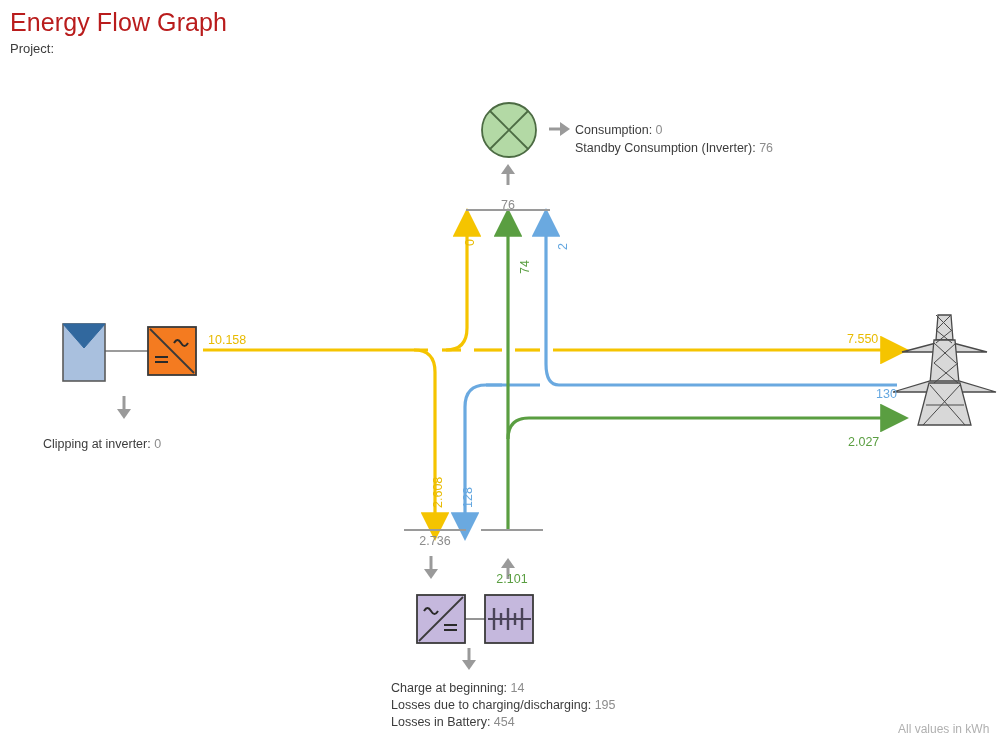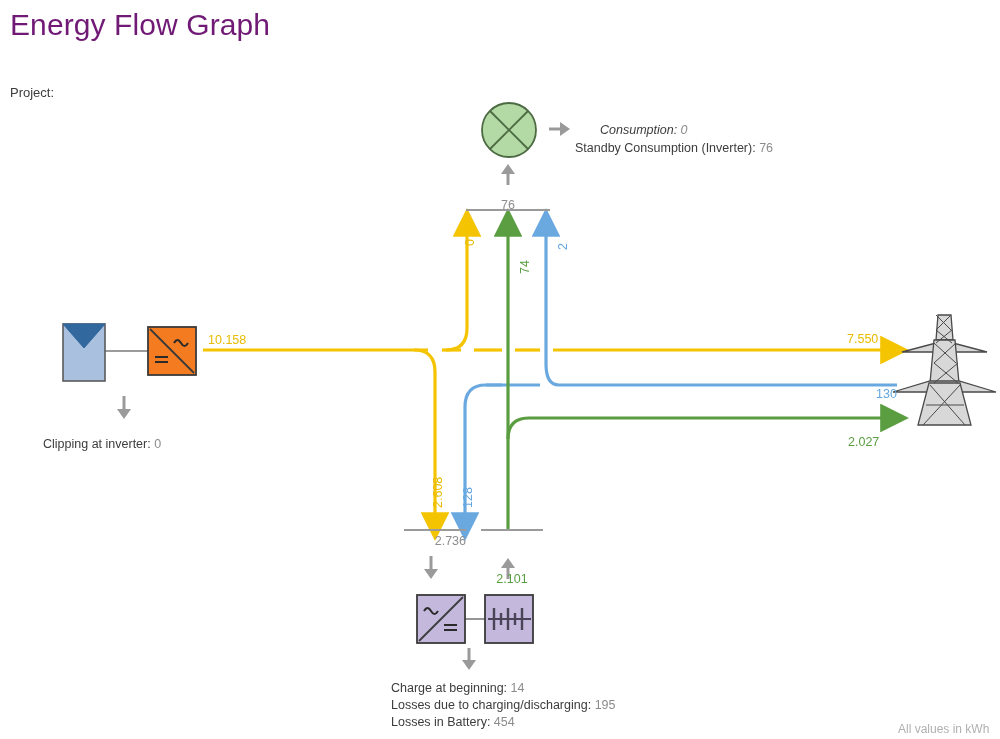--- a/index.html
+++ b/index.html
@@ -9,32 +9,31 @@
     font-family:"Liberation Sans", sans-serif;
     color:#3c3c3c;
     overflow:hidden;
     position:relative;
   }
   #stage{position:absolute;left:0;top:0;width:1000px;height:739px;}
   .abs{position:absolute;}
 
   .title{
     left:10px;top:8px;
-    font-size:30px;
+    font-size:25px;
     font-weight:400;
-    color:#701a75;
+    color:#b91c1c;
     letter-spacing:.1px;
     white-space:nowrap;
   }
   .project{
     left:10px;top:41px;
     font-size:13px;
     color:#3c3c3c;
     white-space:nowrap;
-    margin-top:44px;
   }
   .footer{
     left:898px;top:722px;
     font-size:12px;
     color:#b0b0b0;
     white-space:nowrap;
   }
 
   
   .infoline{
@@ -208,42 +207,42 @@
         <line x1="926" y1="405" x2="964" y2="405"></line>
       </g>
     </g>
   </svg>
 
   <div class="bar" style="left:466px;top:209px;width:84px;"></div>
   <div class="bar" style="left:404px;top:529px;width:62px;"></div>
   <div class="bar" style="left:481px;top:529px;width:62px;"></div>
 
   <div class="barlabel gry" style="left:468px;top:198px;width:80px;">76</div>
-  <div class="barlabel gry" style="left:404px;top:534px;width:62px;text-align:right;">2.736</div>
+  <div class="barlabel gry" style="left:404px;top:534px;width:62px;">2.736</div>
   <div class="barlabel g" style="left:481px;top:556px;width:62px;">2.101</div>
 
   <div class="abs flowlabel y" style="left:208px;top:333px;">10.158</div>
 
   <div class="abs flowlabel y" style="left:847px;top:332px;">7.550</div>
   <div class="abs flowlabel b" style="left:876px;top:387px;">130</div>
   <div class="abs flowlabel g" style="left:848px;top:419px;">2.027</div>
 
   <div class="abs flowlabel y vert" style="left:463px;top:246px;">0</div>
   <div class="abs flowlabel g vert" style="left:518px;top:258px;">74</div>
   <div class="abs flowlabel b vert" style="left:556px;top:250px;">2</div>
 
   <div class="abs flowlabel y vert" style="left:431px;top:508px;">2.608</div>
   <div class="abs flowlabel b vert" style="left:461px;top:508px;">128</div>
 
   <div class="abs infoline" style="left:43px;top:430px;margin-top:7px;">
     <span>Clipping at inverter:</span>
     <span class="val">0</span>
   </div>
 
-  <div class="abs infoline" style="left:600px;top:123px;font-style:italic;">
+  <div class="abs infoline" style="left:575px;top:123px;">
     <span>Consumption:</span>
     <span class="val">0</span>
   </div>
   <div class="abs infoline" style="left:575px;top:141px;">
     <span>Standby Consumption (Inverter):</span>
     <span class="val">76</span>
   </div>
 
   <div class="abs infoline" style="left:391px;top:681px;">
     <span>Charge at beginning:</span>

